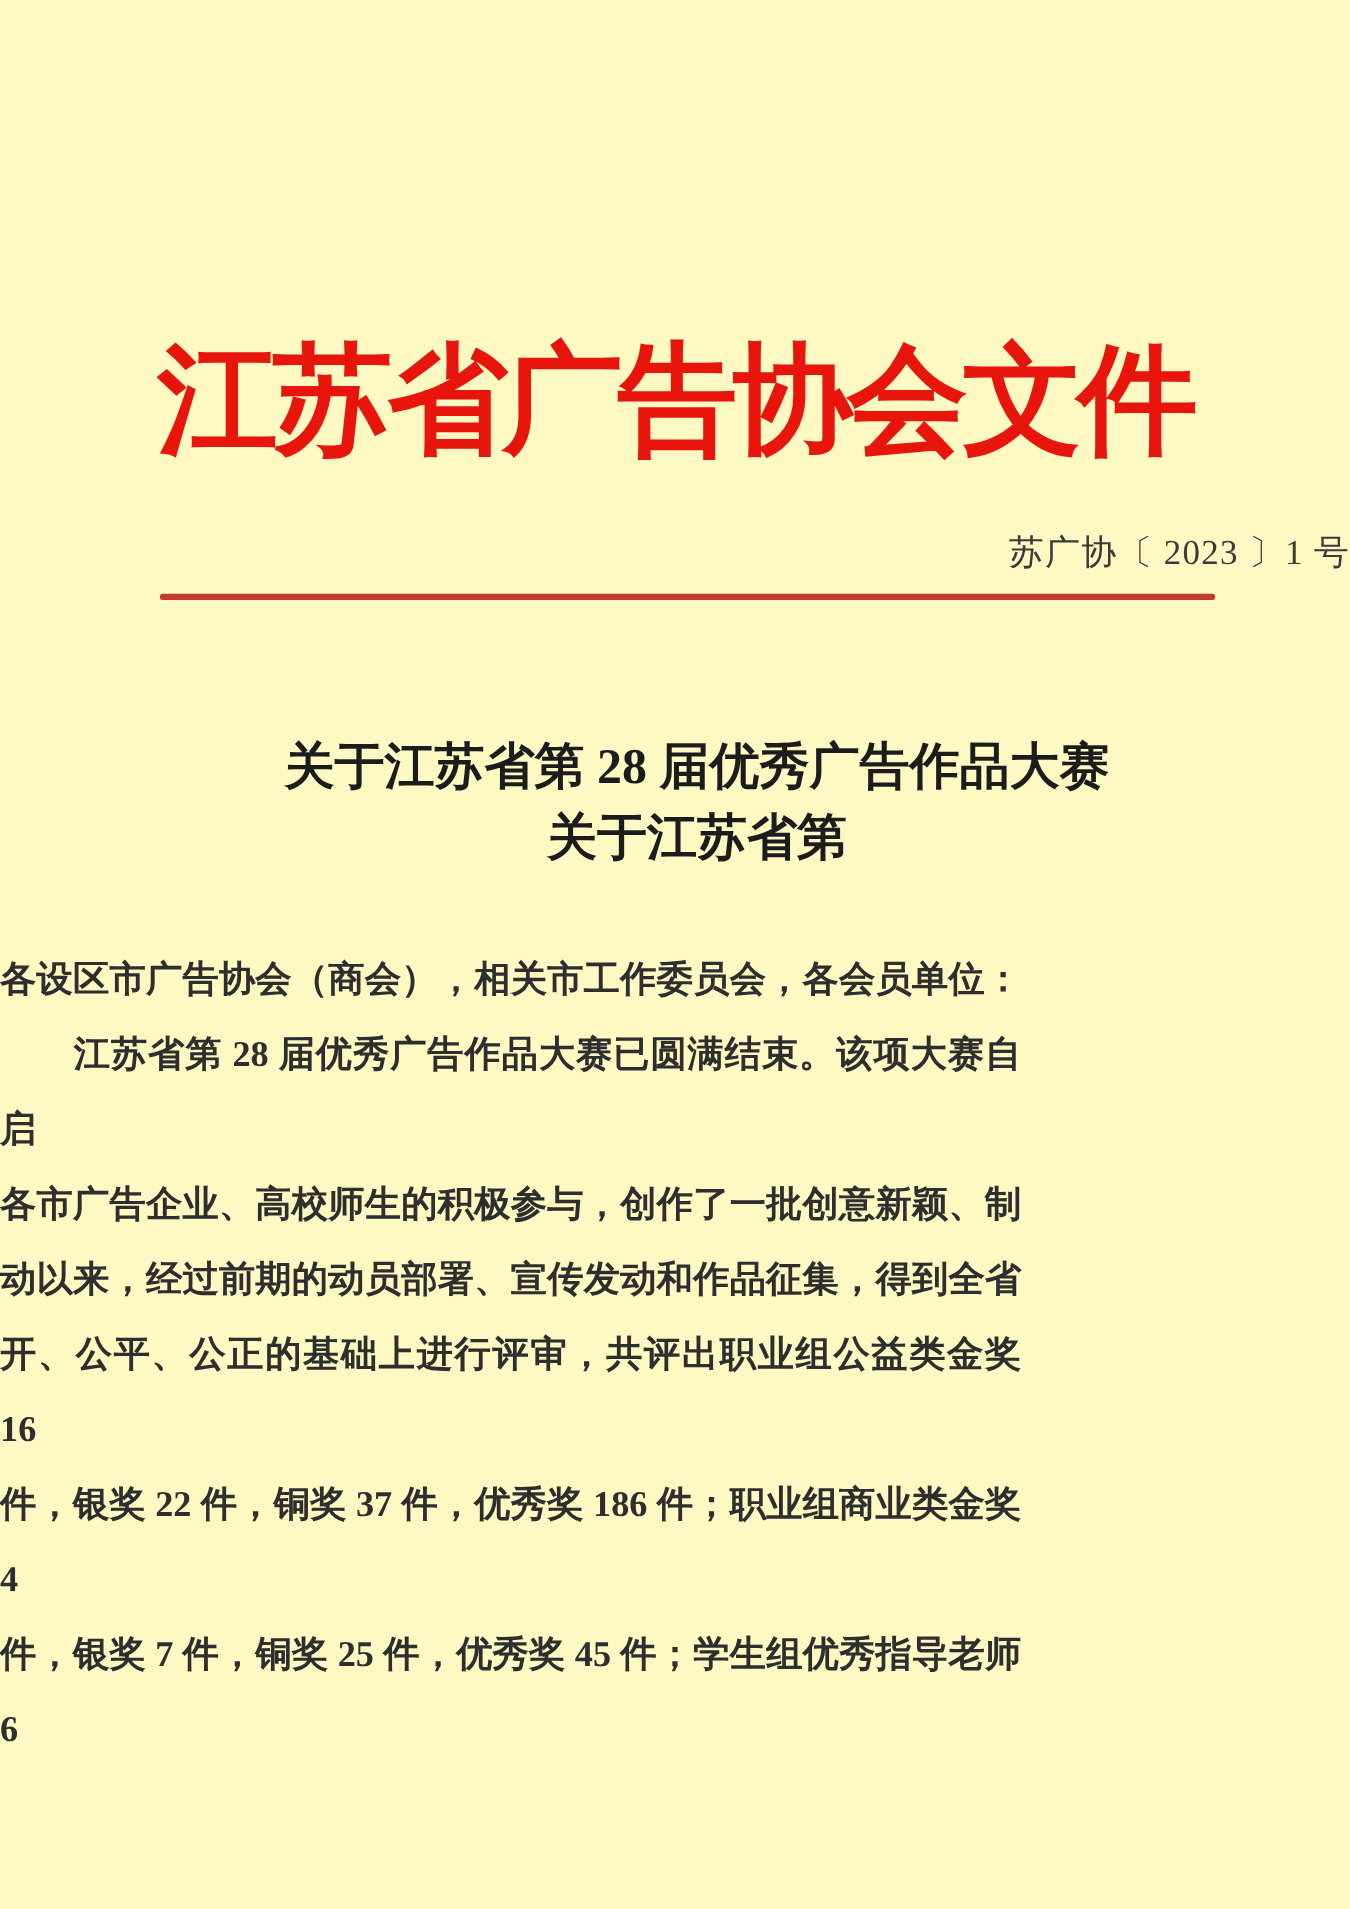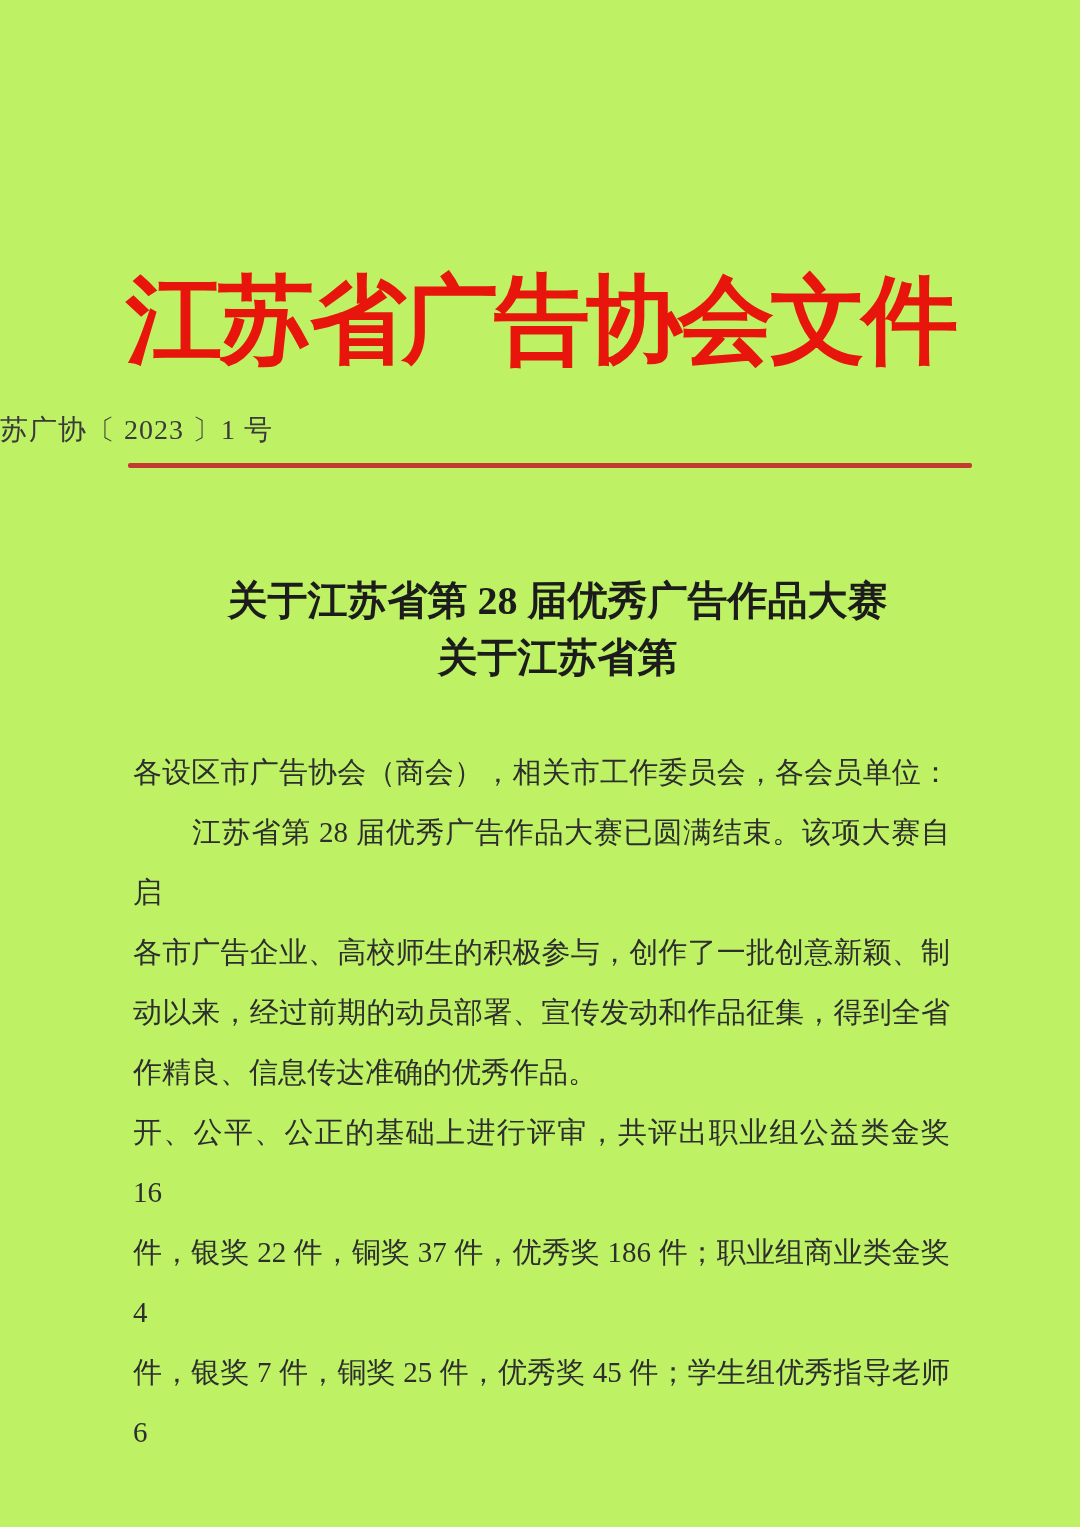--- a/index.html
+++ b/index.html
@@ -9,38 +9,38 @@
     --title-ink: #1c1c1c;
     --footer-dash: #8f8f8f;
   }
   * { margin: 0; padding: 0; box-sizing: border-box; }
   html, body { background: #ffffff; }
   .page {
     position: relative;
     width: 1080px;
     height: 1527px;
     margin: 0 auto;
-    background: #bef264;
+    background: #fef9c3;
     overflow: hidden;
     font-family: "Liberation Serif", "DejaVu Serif", serif;
     color: var(--body-ink);
   }
   .org-title {
     margin-top: 258px;
     text-align: center;
     font-size: 96px;
     line-height: 1.32;
     font-weight: bold;
     letter-spacing: -4px;
     color: var(--org-title-red);
     white-space: nowrap;
   }
   .doc-number {
-    margin-top: 26px;
-    text-align: left;
+    margin-top: 38px;
+    text-align: right;
     font-size: 28px;
     color: #3a3a3a;
     letter-spacing: 1px;
   }
   .red-divider {
     margin: 14px 0 0 128px;
     width: 844px;
     height: 5px;
     background: var(--divider-red);
     border-radius: 2px;
@@ -49,25 +49,25 @@
     margin-top: 104px;
     text-align: center;
     font-weight: bold;
     color: var(--title-ink);
     font-size: 40px;
     line-height: 57px;
     padding-left: 35px;
   }
   .body-text {
     margin-top: 56px;
-    margin-left: 133px;
     width: 817px;
     font-size: 29px;
     line-height: 60px;
     color: var(--body-ink);
+    font-weight: bold;
   }
   .body-line {
     text-align: justify;
     white-space: nowrap;
   }
   .body-line.stretch {
     white-space: normal;
     text-align-last: justify;
   }
   .body-line.indent {
@@ -88,19 +88,18 @@
   <div class="doc-title">
     <div>关于江苏省第 28 届优秀广告作品大赛</div>
     <div>关于江苏省第</div>
   </div>
 
   <div class="body-text">
     <div class="body-line stretch">各设区市广告协会（商会），相关市工作委员会，各会员单位：</div>
     <div class="body-line stretch indent">江苏省第 28 届优秀广告作品大赛已圆满结束。该项大赛自启</div>
     <div class="body-line stretch">各市广告企业、高校师生的积极参与，创作了一批创意新颖、制</div>
     <div class="body-line stretch">动以来，经过前期的动员部署、宣传发动和作品征集，得到全省</div>
-    <div class="body-line">作精良、信息传达准确的优秀作品。</div>
     <div class="body-line stretch">开、公平、公正的基础上进行评审，共评出职业组公益类金奖 16</div>
     <div class="body-line stretch">件，银奖 22 件，铜奖 37 件，优秀奖 186 件；职业组商业类金奖 4</div>
     <div class="body-line stretch">件，银奖 7 件，铜奖 25 件，优秀奖 45 件；学生组优秀指导老师 6</div>
   </div>
 
 </div>
 
 </body></html>

